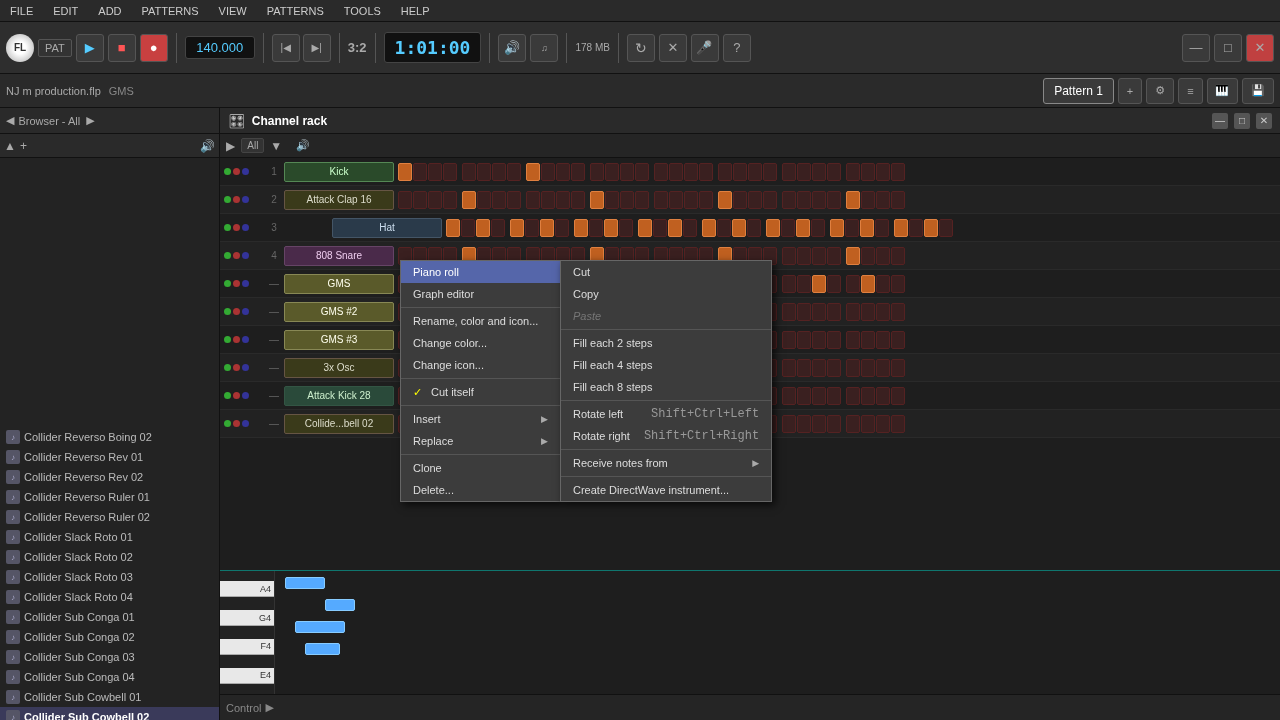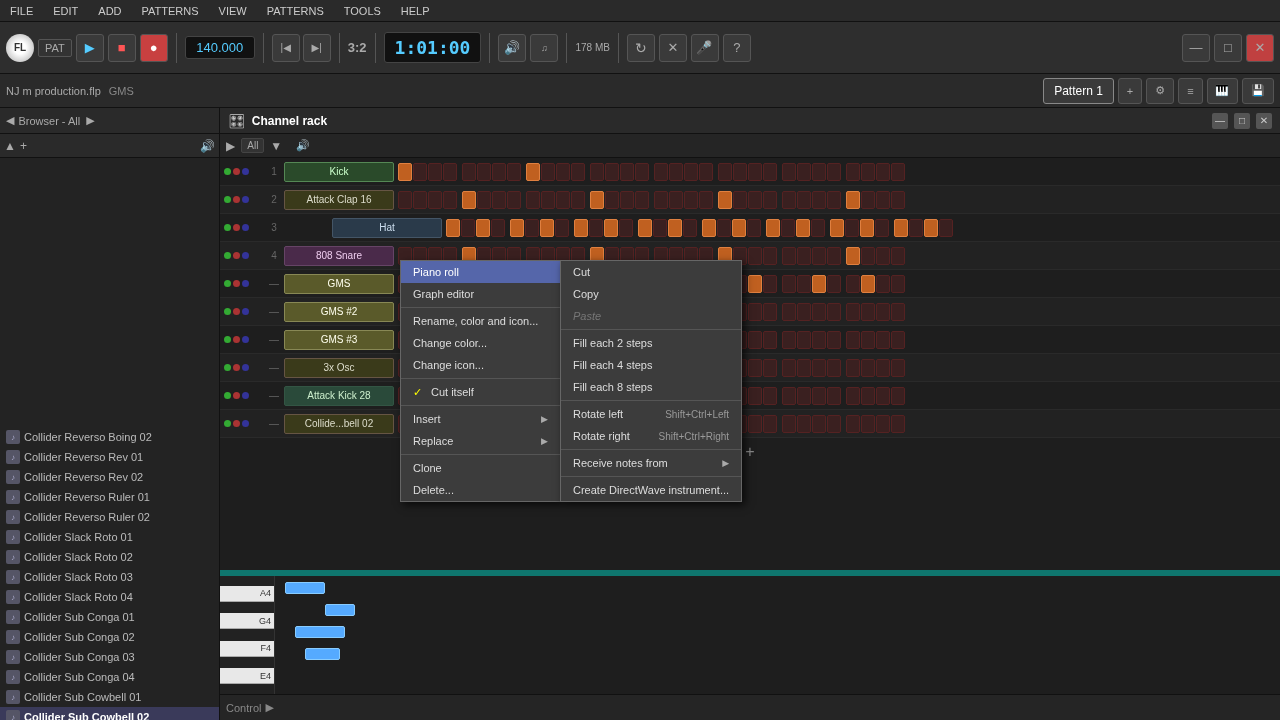--- a/index.html
+++ b/index.html
@@ -386,23 +386,24 @@
       font-size: 11px;
       color: #ddd;
       cursor: pointer;
       white-space: nowrap;
       gap: 6px;
       justify-content: space-between;
     }
     .ctx-item.ctx-hovered { background: #5566aa; color: #fff; }
     .ctx-item.disabled { color: #777; cursor: default; font-style: italic; }
     .ctx-item .ctx-shortcut {
-      font-size: 10px;
+      font-size: 12px;
       color: #999;
       margin-left: 8px;
+      font-family: Liberation Mono, monospace;
     }
     .ctx-item.has-arrow::after {
       content: '▶';
       font-size: 9px;
       color: #aaa;
     }
     .ctx-sep {
       height: 1px;
       background: #555;
       margin: 2px 0;
@@ -1069,21 +1070,21 @@
               <div class="step-btn" style="width: 14px; height: 18px; border-radius: 2px; cursor: pointer; flex-shrink: 0; border: 1px solid rgb(85, 34, 34); background: rgb(58, 32, 32);"></div>
               <div class="step-btn" style="width: 14px; height: 18px; border-radius: 2px; cursor: pointer; flex-shrink: 0; border: 1px solid rgb(85, 34, 34); background: rgb(58, 32, 32);"></div>
               <div class="step-btn" style="width: 14px; height: 18px; border-radius: 2px; cursor: pointer; flex-shrink: 0; border: 1px solid rgb(85, 34, 34); background: rgb(58, 32, 32);"></div>
               <div class="step-btn" style="width: 14px; height: 18px; border-radius: 2px; cursor: pointer; flex-shrink: 0; border: 1px solid rgb(85, 34, 34); background: rgb(58, 32, 32);"></div>
             </div>
           </div>
         </div>
       <div style="height:28px;display:flex;align-items:center;justify-content:center;cursor:pointer;color:#888;font-size:16px;">+</div>
     </div>
 
-    <div id="piano-area" style="height:150px;background:#1a1a1a;border-top:6px solid #0f766e;display:flex;flex-direction:column;">
+    <div id="piano-area" style="height:150px;background:#1a1a1a;border-top:1px solid #0f766e;display:flex;flex-direction:column;">
       <div style="flex:1;display:flex;overflow:hidden;">
         <div style="width:55px;background:#222;border-right:1px solid #333;display:flex;flex-direction:column;justify-content:space-around;padding:4px 0;">
           <div style="height:16px;background:#e8e8e8;border-bottom:1px solid #aaa;display:flex;align-items:center;justify-content:flex-end;padding-right:3px;font-size:9px;color:#333;cursor:pointer;">A4</div>
           <div style="height:16px;background:#e8e8e8;border-bottom:1px solid #aaa;display:flex;align-items:center;justify-content:flex-end;padding-right:3px;font-size:9px;color:#333;cursor:pointer;">G4</div>
           <div style="height:16px;background:#e8e8e8;border-bottom:1px solid #aaa;display:flex;align-items:center;justify-content:flex-end;padding-right:3px;font-size:9px;color:#333;cursor:pointer;">F4</div>
           <div style="height:16px;background:#e8e8e8;border-bottom:1px solid #aaa;display:flex;align-items:center;justify-content:flex-end;padding-right:3px;font-size:9px;color:#333;cursor:pointer;">E4</div>
         </div>
         <div style="flex:1;background:#1e1e1e;position:relative;overflow:hidden;">
 
           <div style="position:absolute;top:6px;left:10px;width:40px;height:12px;background:#5af;border-radius:2px;border:1px solid #8cf;"></div>

